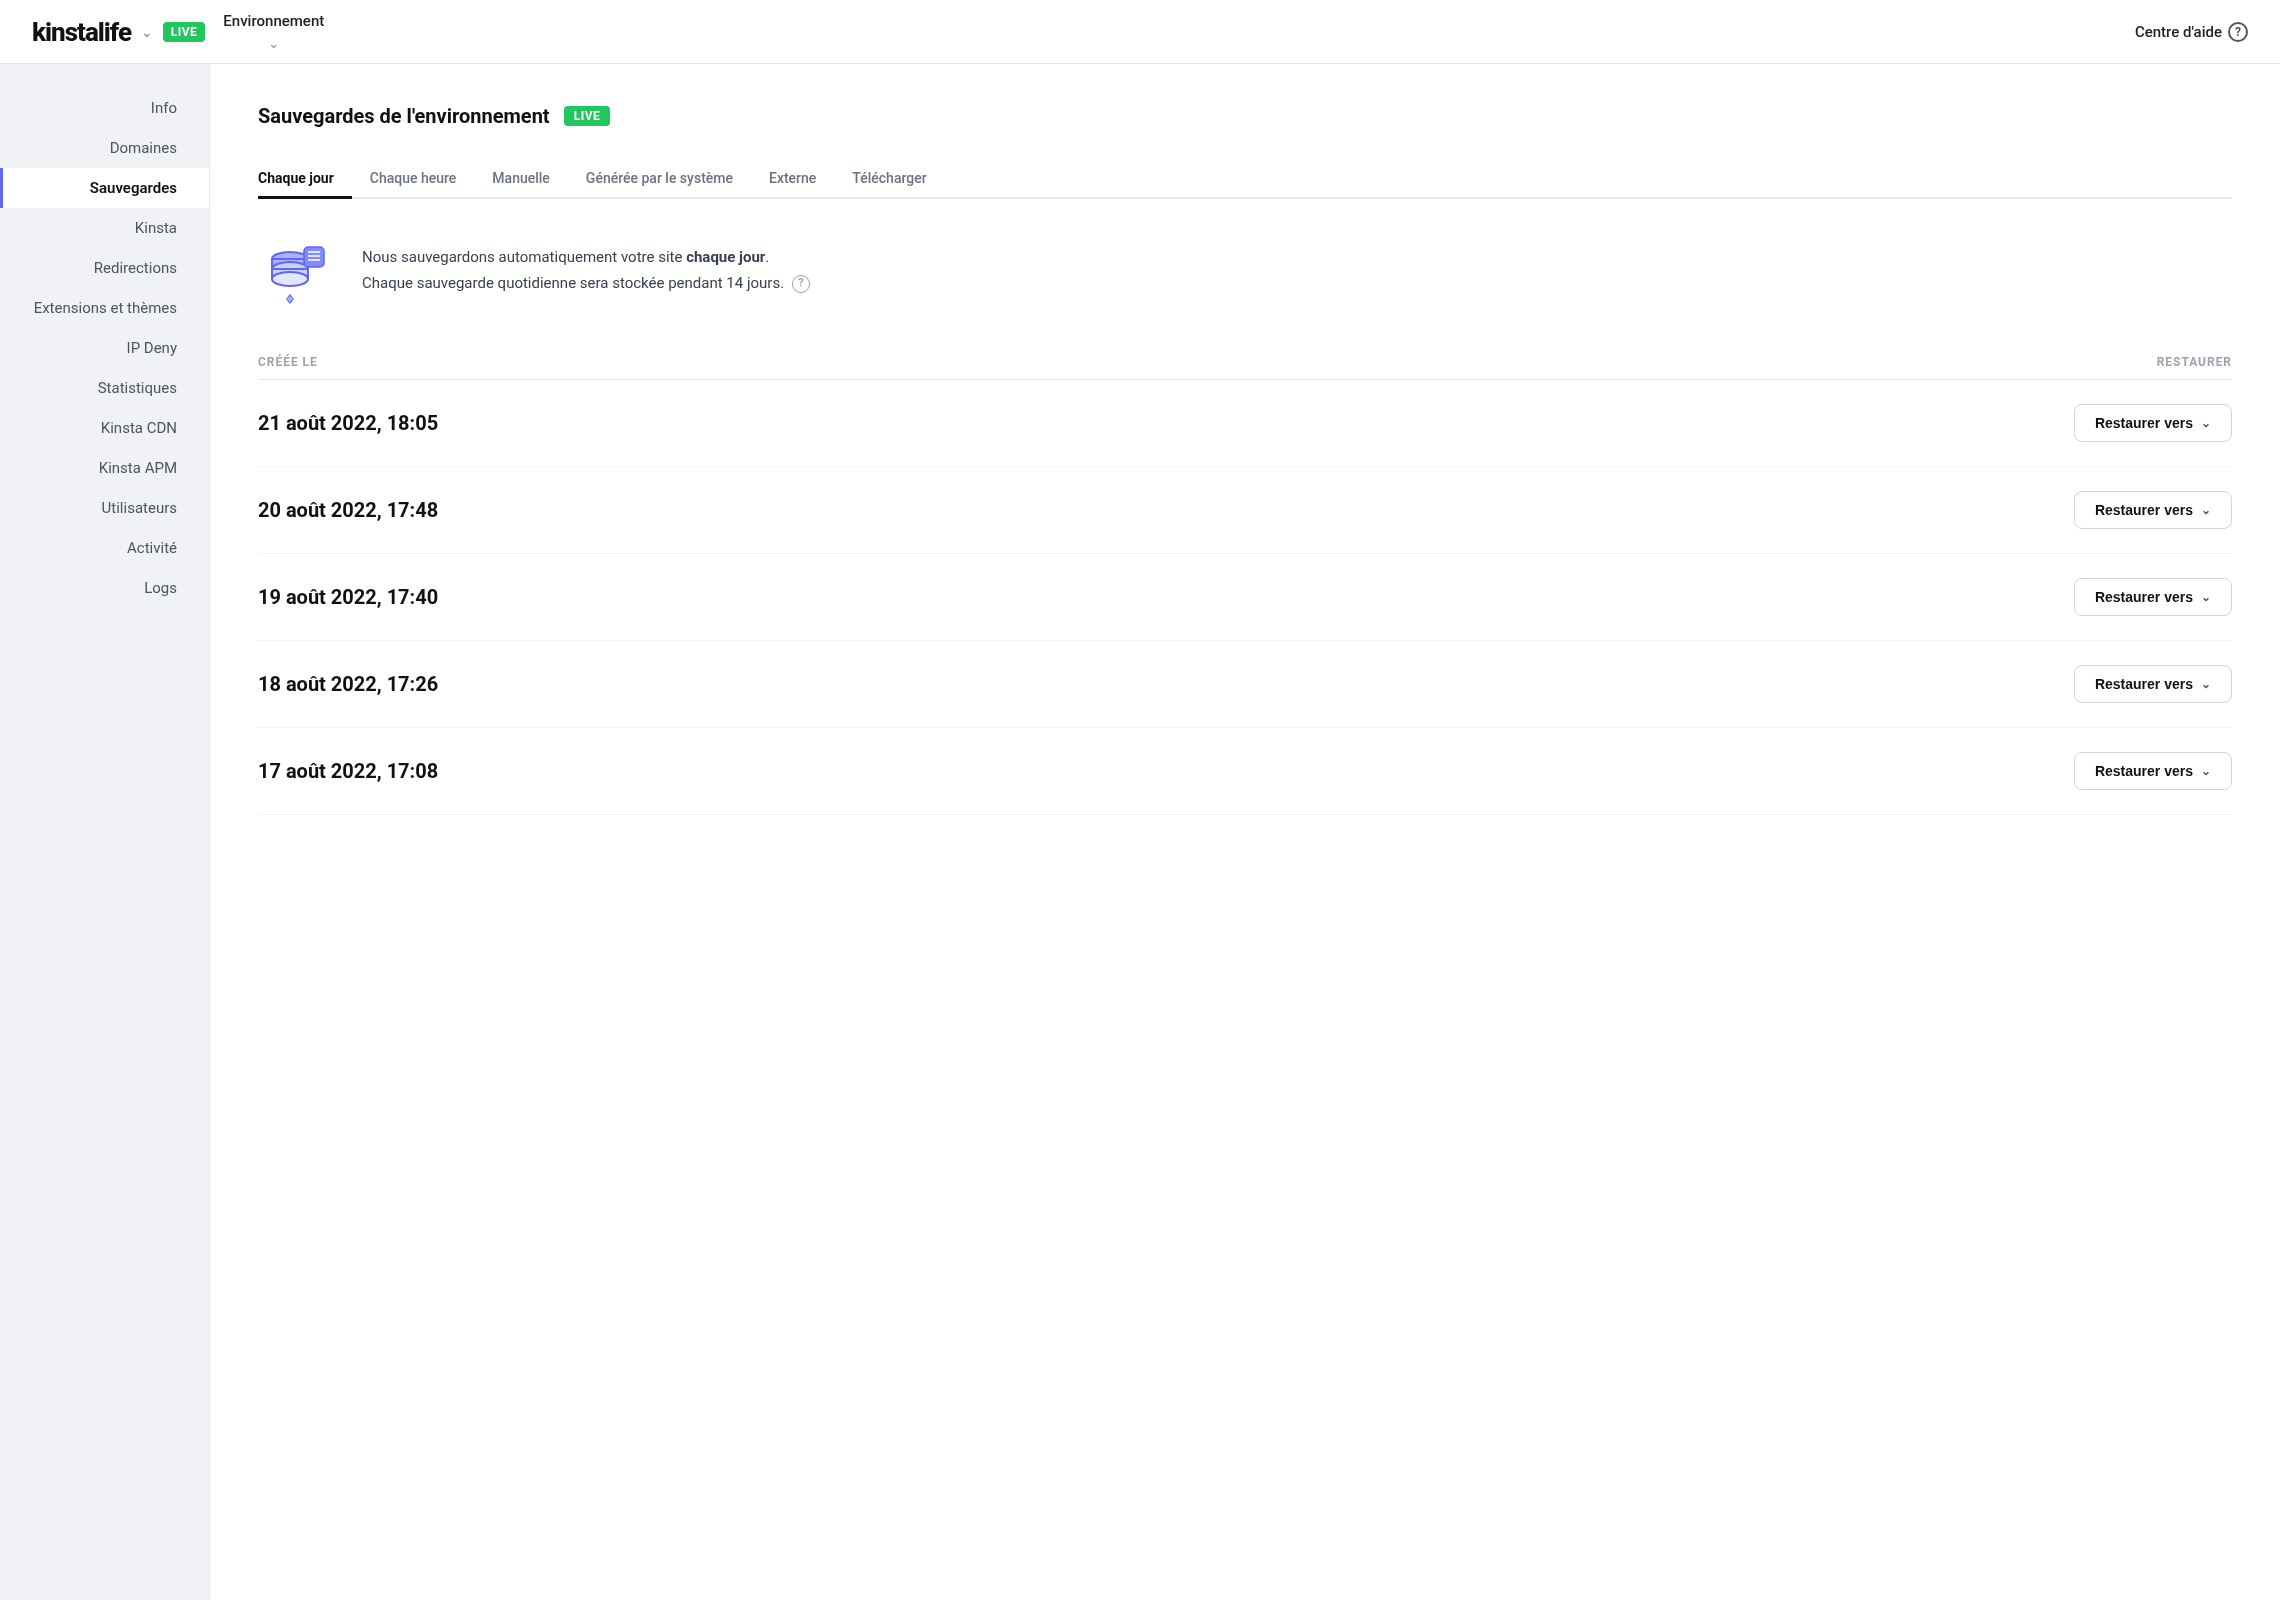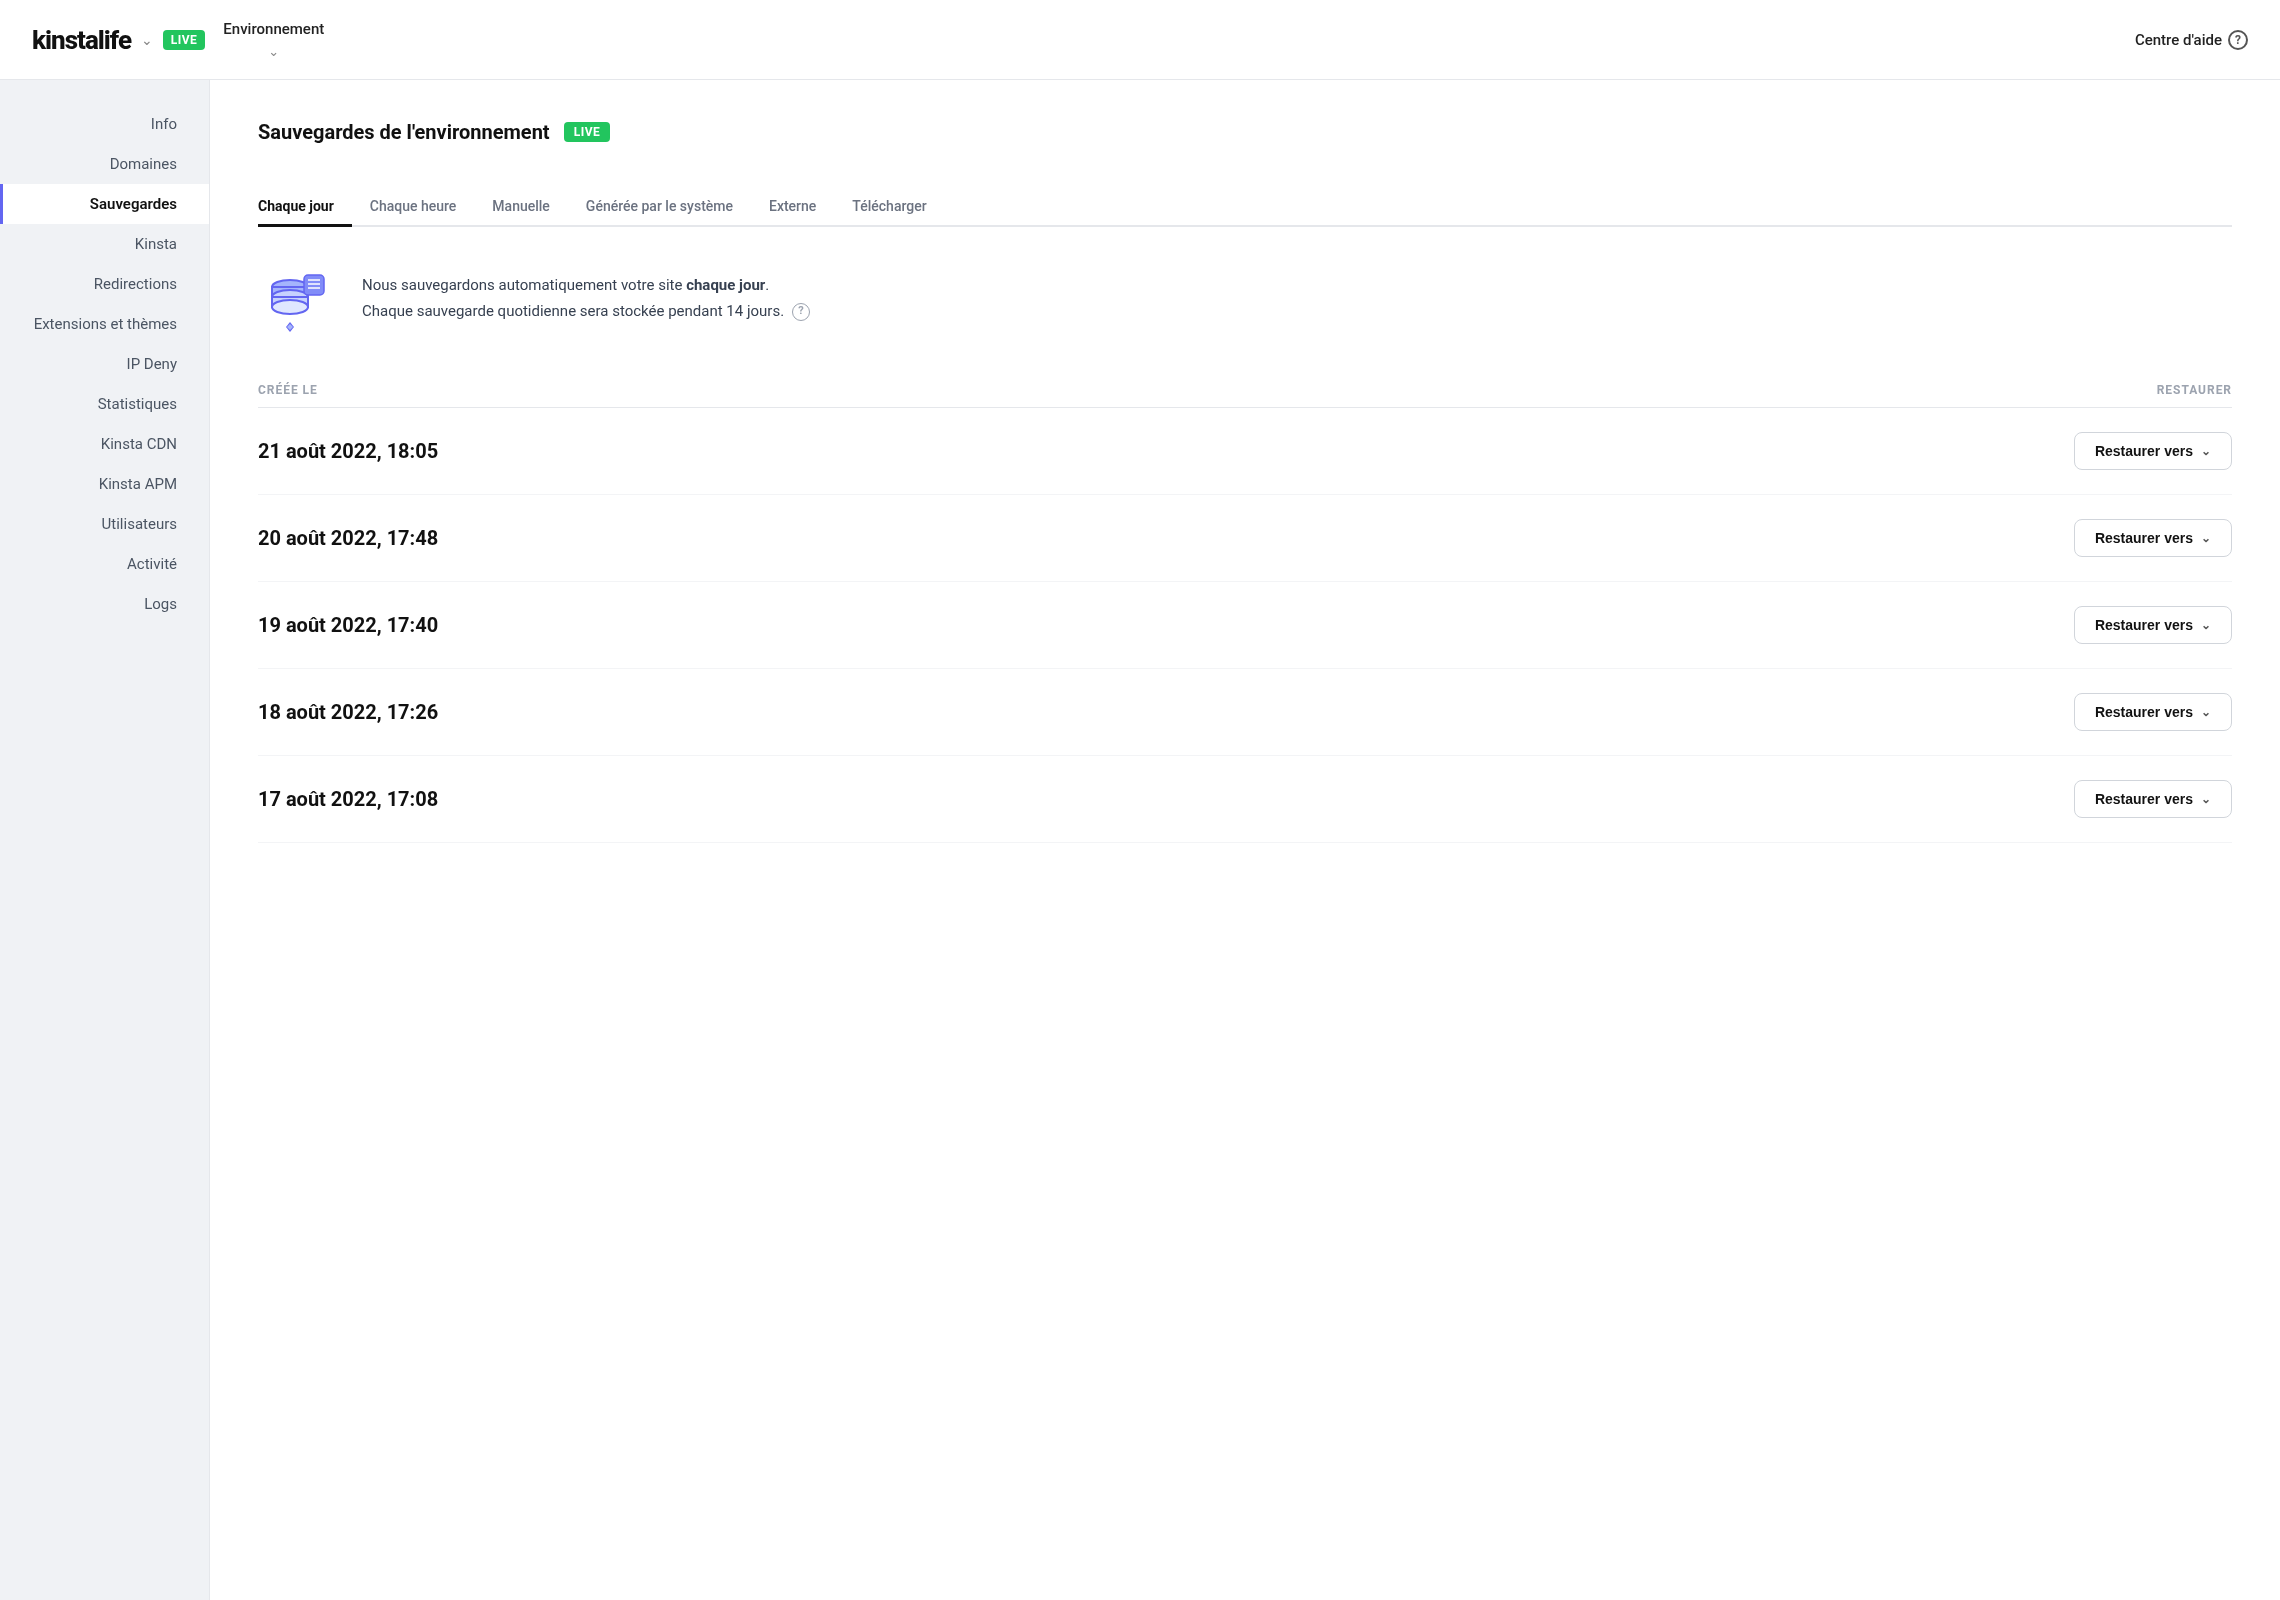--- a/index.html
+++ b/index.html
@@ -7,21 +7,21 @@
       font-family: -apple-system, BlinkMacSystemFont, 'Segoe UI', Roboto, sans-serif;
       background: #f0f2f5;
       color: #1a1a2e;
       font-size: 15px;
     }
 
     
     .header {
       background: #fff;
       border-bottom: 1px solid #e5e7eb;
-      height: 80px;
+      height: 64px;
       display: flex;
       align-items: center;
       padding: 0 32px;
       position: relative;
       z-index: 10;
     }
     .header-left {
       display: flex;
       align-items: center;
       gap: 10px;
@@ -122,21 +122,21 @@
       border-left: 1px solid #e5e7eb;
       padding: 40px 48px;
       min-height: 100%;
     }
 
     
     .page-header {
       display: flex;
       align-items: center;
       gap: 14px;
-      margin-bottom: 44px;
+      margin-bottom: 32px;
     }
     .page-title {
       font-size: 20px;
       font-weight: 700;
       color: #111;
     }
     .live-badge {
       background: #22c55e;
       color: #fff;
       font-size: 12px;

